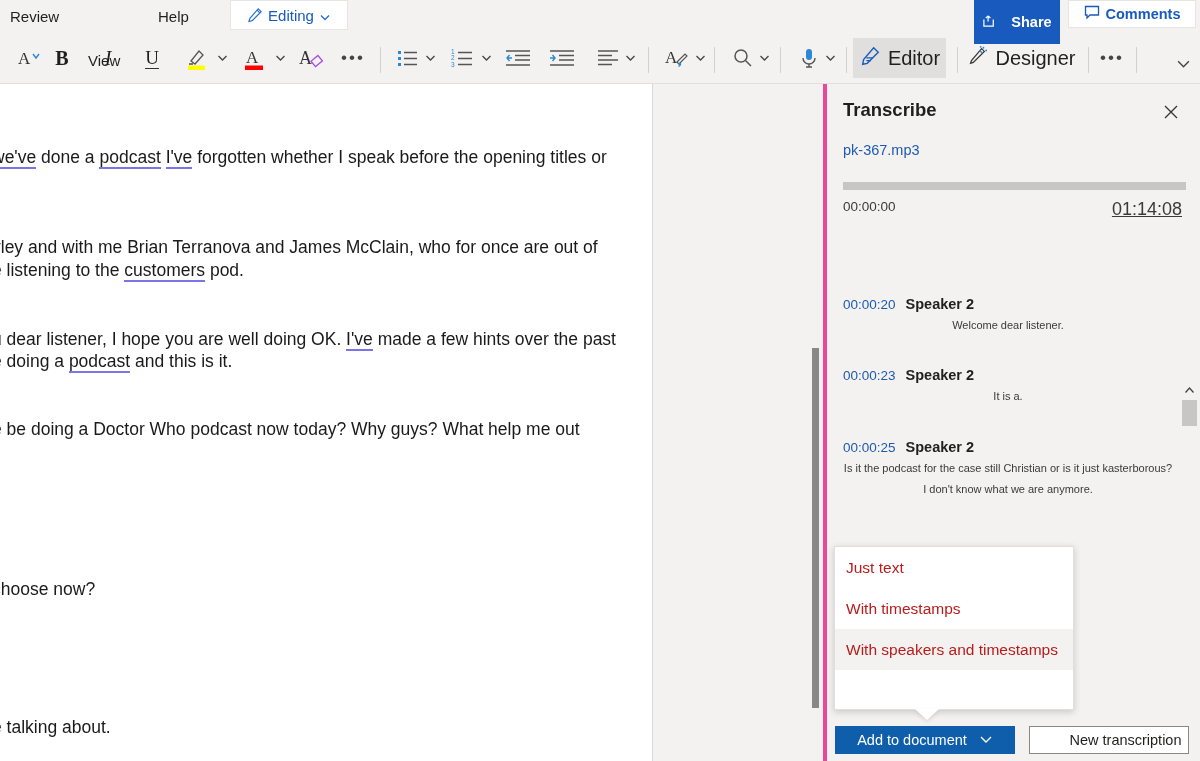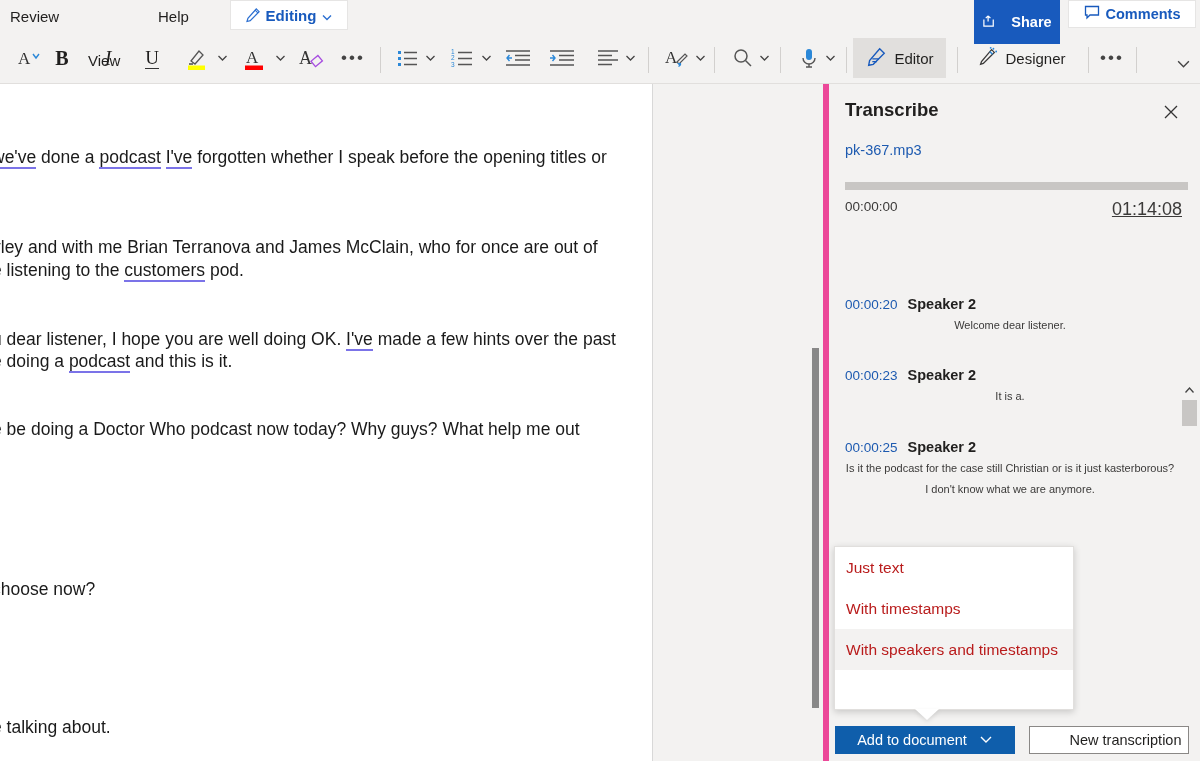--- a/index.html
+++ b/index.html
@@ -31,21 +31,21 @@
   .tab-view   { left: 78px; margin-top: 44px; }
   .tab-help   { left: 148px; }
 
   .editing-btn {
     position: absolute; top: 0px; left: 230px;
     width: 118px; height: 30px;
     background: #ffffff;
     border: 1px solid #e6e5e4;
     display: flex; align-items: center; justify-content: center;
     gap: 5px;
-    color: #185abd; font-size: 15px; font-weight: bold;
+    color: #185abd; font-size: 15px; font-weight: normal;
   }
   .editing-btn .pencil { width: 16px; height: 16px; }
   .chev { display: inline-block; width: 12px; height: 12px; }
 
   .share-btn {
     position: absolute; top: 0px; left: 974px;
     width: 86px; height: 44px;
     background: #185abd; color: #ffffff;
     display: flex; align-items: center; justify-content: center; gap: 14px;
     font-size: 14.5px; font-weight: bold;
@@ -62,21 +62,21 @@
   
   .toolrow {
     position: absolute; top: 33px; left: 0; width: 1200px; height: 50px;
   }
   .tool {
     position: absolute; top: 5px; height: 40px;
     display: flex; align-items: center; justify-content: center;
     cursor: default;
   }
   .tool.wlabel {
-    padding: 0 26px; gap: 7px; font-size: 15px; color: #201f1e;
+    padding: 0 26px; gap: 7px; font-size: 20px; color: #201f1e;
   }
   .tool.active { background: #e1dfdd; }
   .sep {
     position: absolute; top: 14px; width: 1px; height: 26px; background: #d2d0ce;
   }
   .dd { font-size: 11px; color: #444; margin-left: 1px; }
 
   
   .doc-canvas {
     position: absolute; top: 84px; left: 0; width: 823px; height: 677px;
@@ -108,21 +108,21 @@
   }
   .doc-thumb {
     position: absolute; top: 264px; left: 2px; width: 7px; height: 360px;
     background: #888888;
   }
 
   
   .panel {
     position: absolute; top: 84px; left: 823px; width: 377px; height: 677px;
     background: #f3f2f1;
-    border-left: 6px solid #ec4899;
+    border-left: 4px solid #ec4899;
   }
   .panel-title {
     position: absolute; top: 15px; left: 16px;
     font-size: 18.5px; font-weight: bold; color: #201f1e;
   }
   .panel-close {
     position: absolute; top: 17px; right: 18px;
     width: 22px; height: 22px;
     display: flex; align-items: center; justify-content: center;
     font-size: 17px; color: #333;

